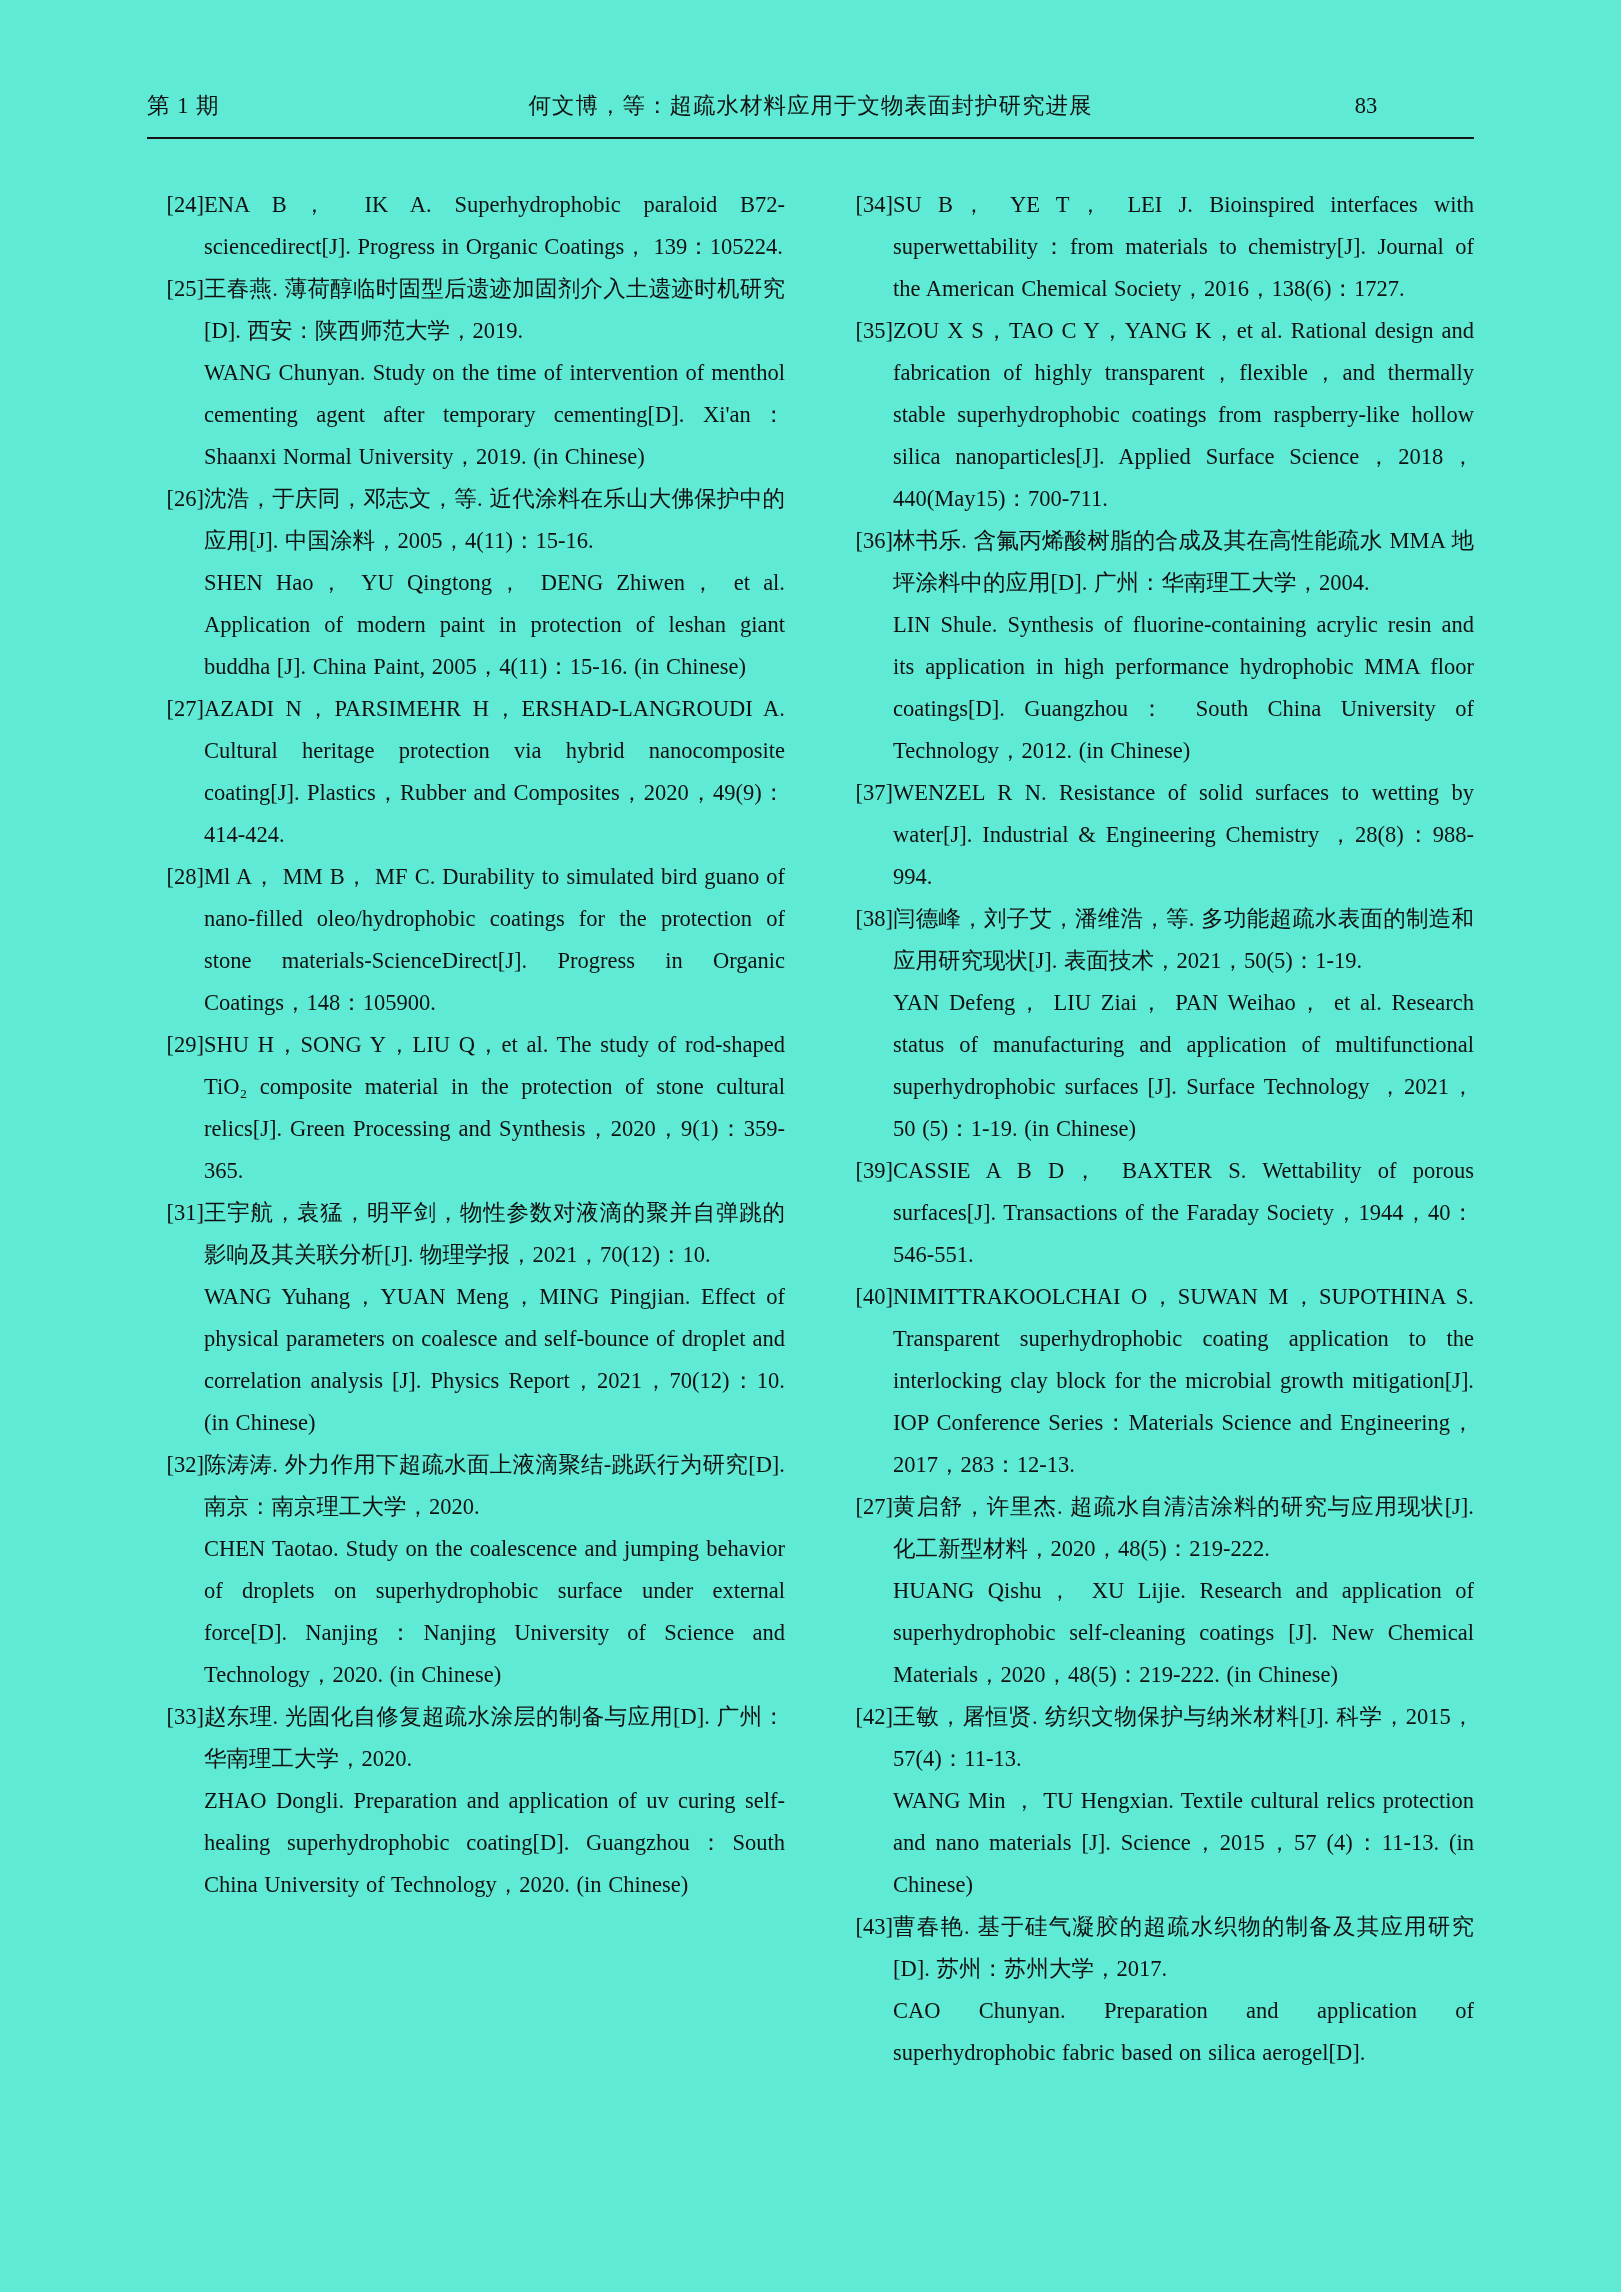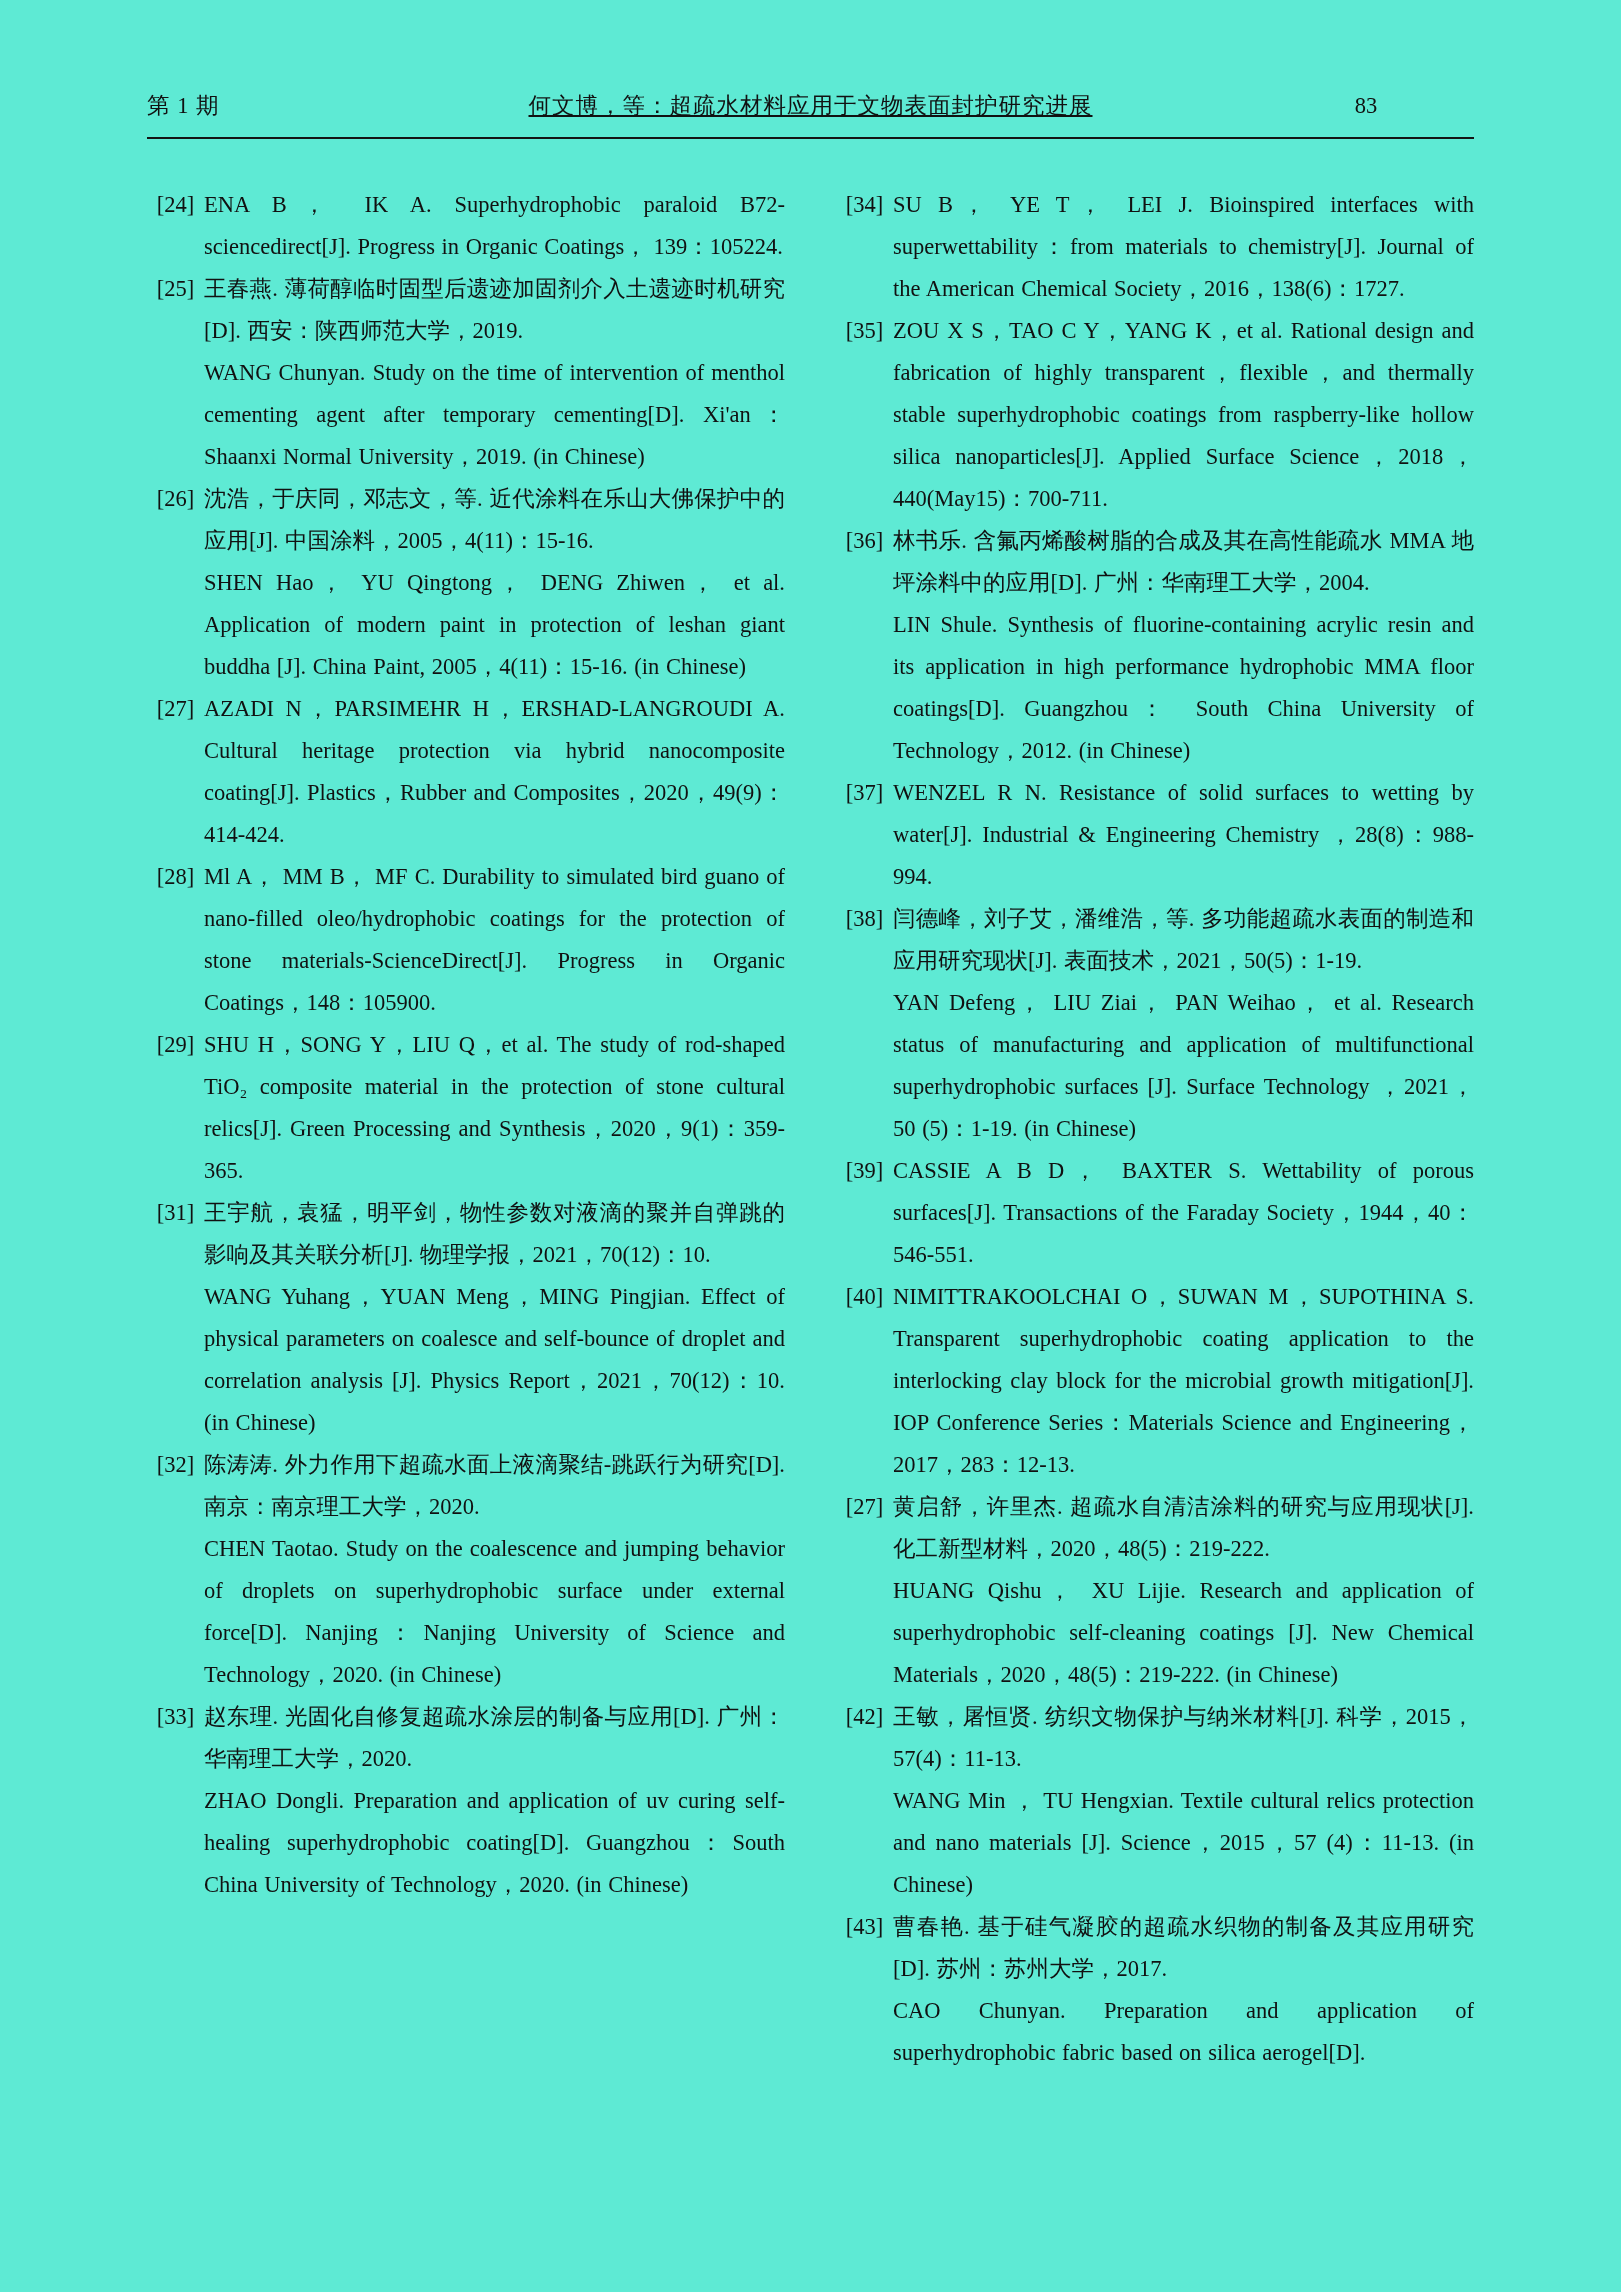--- a/index.html
+++ b/index.html
@@ -17,41 +17,41 @@
   }
   .pg-header {
     display: flex;
     align-items: baseline;
     justify-content: space-between;
     font-size: 22.5px;
     padding-bottom: 15.7px;
     border-bottom: 2.9px solid #141414;
   }
   .pg-header .issue { width: 216px; text-align: left; letter-spacing: 1px; }
-  .pg-header .running-title { flex: 1; text-align: center; letter-spacing: 1px; text-decoration: underline; }
+  .pg-header .running-title { flex: 1; text-align: center; letter-spacing: 1px; }
   .pg-header .page-num { width: 216px; text-align: center; }
   .columns {
     display: flex;
     gap: 51px;
     margin-top: 45px;
   }
   .column {
     width: 638px;
     flex: 0 0 638px;
   }
   .ref {
     display: flex;
     align-items: flex-start;
     font-size: 22.5px;
     line-height: 42px;
   }
   .ref-label {
     flex: 0 0 57px;
     width: 57px;
-    text-align: center;
+    text-align: right;
     white-space: nowrap;
   }
   .ref-body {
     flex: 1;
     min-width: 0;
   }
   .ref-part {
     text-align: justify;
     text-justify: inter-word;
     word-spacing: 1px;

